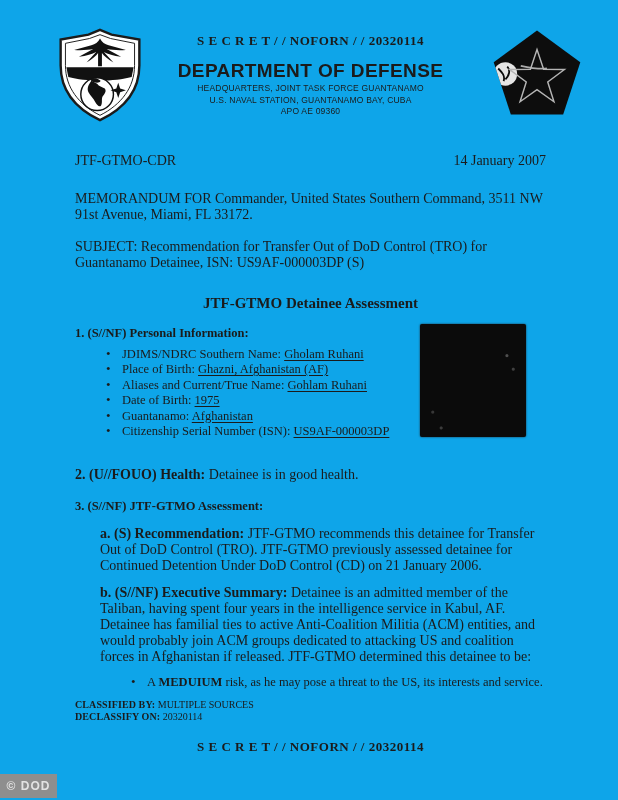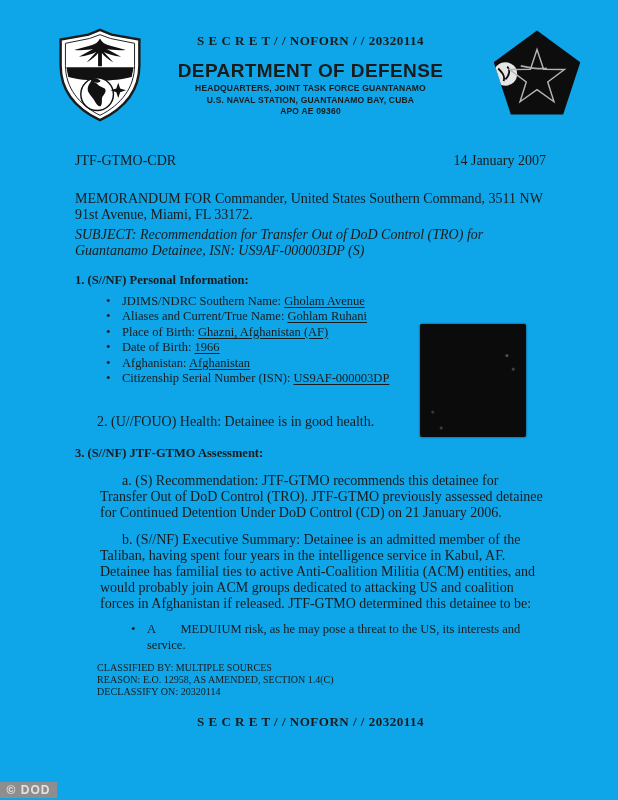--- a/index.html
+++ b/index.html
@@ -8,42 +8,42 @@
     position:relative; width:618px; height:800px; background:#0ea5e9;
     font-family:"Liberation Serif", serif; color:#1b1b1b; overflow:hidden;
   }
   .content { padding:0 72px 0 75px; }
 
   .banner-top { padding-top:33px; text-align:center; font-weight:700; font-size:13px; letter-spacing:.5px; }
   .banner-bottom { margin-top:16px; text-align:center; font-weight:700; font-size:13px; letter-spacing:.5px; }
 
   .letterhead { margin-top:11px; text-align:center; font-family:"Liberation Sans", sans-serif; }
   .letterhead .dept { font-size:19px; font-weight:700; letter-spacing:.4px; }
-  .letterhead .sub { font-size:8.5px; font-weight:700; line-height:10.5px; letter-spacing:.2px; margin-top:1px; }
+  .letterhead .sub { font-size:8.5px; font-weight:400; line-height:10.5px; letter-spacing:.2px; margin-top:1px; }
 
   .emblem { position:absolute; }
   #seal-left { left:56px; top:27px; }
   #seal-right { left:491px; top:27px; }
 
   .office-row { display:flex; justify-content:space-between; margin-top:36px; font-size:14px; }
 
   .para { font-size:14px; line-height:16px; }
   .memo-for { margin-top:22px; }
-  .subject { margin-top:4px;font-style:italic; }
+  .subject { margin-top:16px; }
   .doc-title { margin-top:24px; text-align:center; font-weight:700; font-size:15px; }
 
   .sec-heading { margin-top:13px; font-weight:700; font-size:12.5px; line-height:16px; }
   #sec1-heading { margin-top:13px; }
 
   ul.pi-list { list-style:none; margin:6px 0 0 30px; }
   ul.pi-list li { position:relative; font-size:12.5px; line-height:15.5px; padding-left:17px; }
   ul.pi-list li::before { content:"\2022"; position:absolute; left:1px; top:-1px; font-size:13px; }
 
   .u { text-decoration:underline; text-underline-offset:2px; }
-  .b { font-weight:400;margin-left:22px; }
+  .b { font-weight:700; }
 
   .sub-para { margin-left:25px; }
   #para-a { margin-top:12px; }
   #para-b { margin-top:11px; }
   #sec2 { margin-top:27px; }
   #sec3 { margin-top:15px; }
 
   .risk-li { position:relative; margin:9px 0 0 55px; padding-left:17px; font-size:12.5px; line-height:16px; }
   .risk-li::before { content:"\2022"; position:absolute; left:1px; top:0; font-size:13px; }
 
@@ -54,21 +54,21 @@
     position:absolute; left:420px; top:324px; width:106px; height:113px;
     background:#0b0b0b; border-radius:2px; box-shadow:0 0 2px #222;
     background-image:
       radial-gradient(circle at 82% 28%, rgba(255,255,255,.28) 0 1px, transparent 2px),
       radial-gradient(circle at 88% 40%, rgba(255,255,255,.22) 0 1px, transparent 2px),
       radial-gradient(circle at 12% 78%, rgba(255,255,255,.18) 0 1px, transparent 2px),
       radial-gradient(circle at 20% 92%, rgba(255,255,255,.2) 0 1px, transparent 2px);
   }
 
   .dod-badge {
-    position:absolute; left:0; bottom:2px; width:57px; height:16px;
+    position:absolute; left:0; bottom:2px; width:57px; height:24px;
     background:#8e8e8e; color:#e3e3e3; font-family:"Liberation Sans", sans-serif;
     font-weight:700; font-size:12px; letter-spacing:1px;
     display:flex; align-items:center; justify-content:center;
   }
 </style>
 </head>
 <body>
 
 <div class="page">
 
@@ -116,45 +116,45 @@
 
     <div class="office-row">
       <span>JTF-GTMO-CDR</span>
       <span>14 January 2007</span>
     </div>
 
     <p class="para memo-for">MEMORANDUM FOR Commander, United States Southern Command, 3511 NW 91st Avenue, Miami, FL 33172.</p>
 
     <p class="para subject"><span>SUBJECT:</span> <span>Recommendation for Transfer Out of DoD Control (TRO) for Guantanamo Detainee, ISN:  US9AF-000003DP (S)</span></p>
 
+    <div class="doc-title">JTF-GTMO Detainee Assessment</div>
 
     <div class="sec-heading" id="sec1-heading">1.  (S//NF)  Personal Information:</div>
 
     <ul class="pi-list">
-      <li><span>JDIMS/NDRC Southern Name:</span> <span class="u">Gholam Avenue</span></li>
+      <li><span>JDIMS/NDRC Southern Name:</span> <span class="u">Gholam Ruhani</span></li>
+      <li><span>Place of Birth:</span> <span class="u">Ghazni, Afghanistan (AF)</span></li>
       <li><span>Aliases and Current/True Name:</span> <span class="u">Gohlam Ruhani</span></li>
-      <li><span>Place of Birth:</span> <span class="u">Ghazni, Afghanistan (AF)</span></li>
-      <li><span>Date of Birth:</span> <span class="u">1966</span></li>
-      <li><span>Afghanistan:</span> <span class="u">Afghanistan</span></li>
+      <li><span>Date of Birth:</span> <span class="u">1975</span></li>
+      <li><span>Guantanamo:</span> <span class="u">Afghanistan</span></li>
       <li><span>Citizenship Serial Number (ISN):</span> <span class="u">US9AF-000003DP</span></li>
     </ul>
 
     <p class="para" id="sec2"><span class="b">2.  (U//FOUO)  Health:</span> <span>Detainee is in good health.</span></p>
 
     <div class="sec-heading" id="sec3">3.  (S//NF)  JTF-GTMO Assessment:</div>
 
     <p class="para sub-para" id="para-a"><span class="b">a.  (S)  Recommendation:</span> <span>JTF-GTMO recommends this detainee for Transfer Out of DoD Control (TRO).  JTF-GTMO previously assessed detainee for Continued Detention Under DoD Control (CD) on 21 January 2006.</span></p>
 
     <p class="para sub-para" id="para-b"><span class="b">b.  (S//NF)  Executive Summary:</span> <span>Detainee is an admitted member of the Taliban, having spent four years in the intelligence service in Kabul, AF.  Detainee has familial ties to active Anti-Coalition Militia (ACM) entities, and would probably join ACM groups dedicated to attacking US and coalition forces in Afghanistan if released.  JTF-GTMO determined this detainee to be:</span></p>
 
     <div class="risk-li"><span>A</span> <span class="b">MEDUIUM</span> <span>risk, as he may pose a threat to the US, its interests and service.</span></div>
 
     <div class="class-block">
       <div><span class="b">CLASSIFIED BY:</span> <span>MULTIPLE SOURCES</span></div>
-      <div><span class="b">REASON:</span> <span>E.O. 12958, AS AMENDED, SECTION 1.4(C)</span></div>
       <div><span class="b">DECLASSIFY ON:</span> <span>20320114</span></div>
     </div>
 
     <div class="banner-bottom">S E C R E T / / NOFORN / / 20320114</div>
   </div>
 
   <div class="dod-badge">© DOD</div>
 </div>
 
 </body></html>

